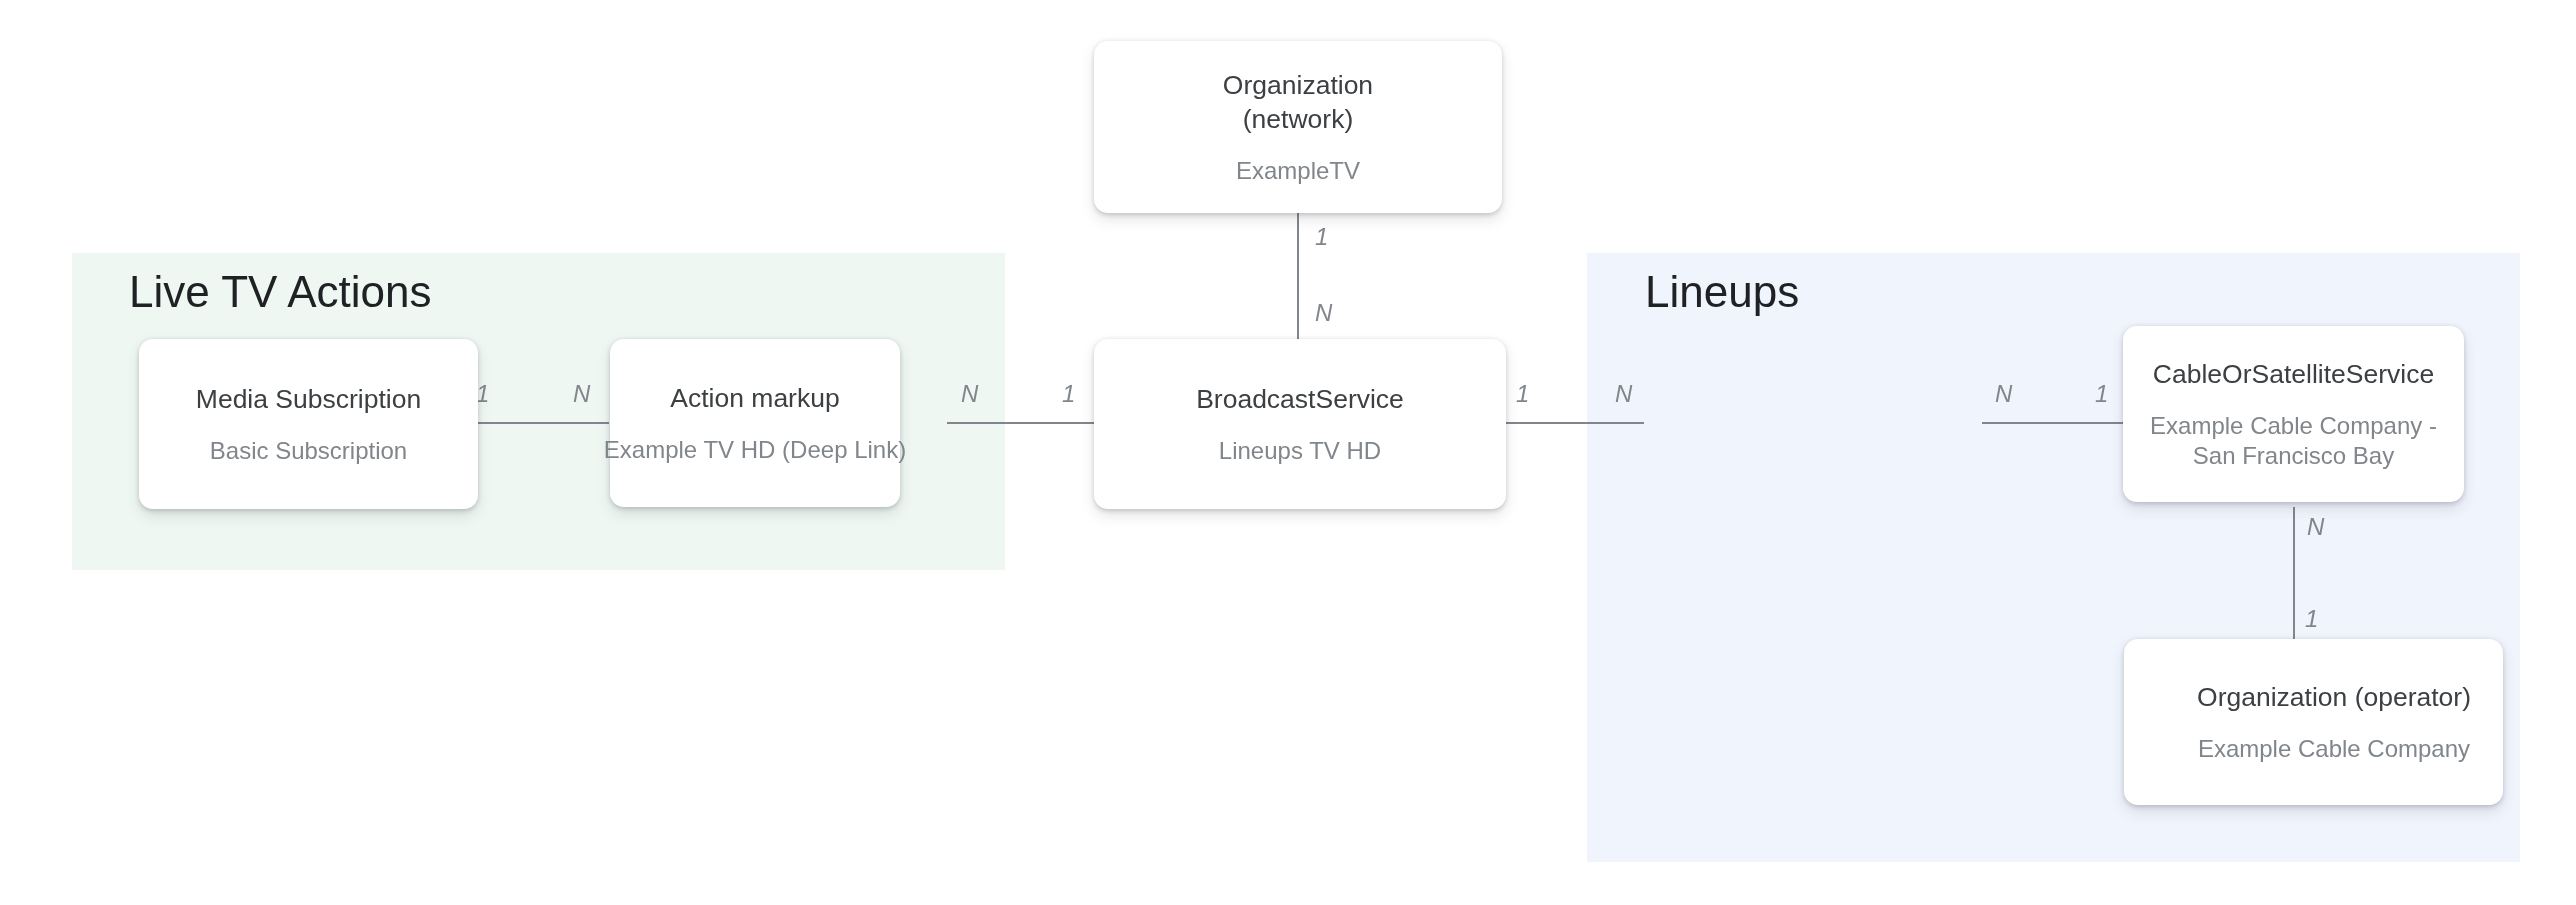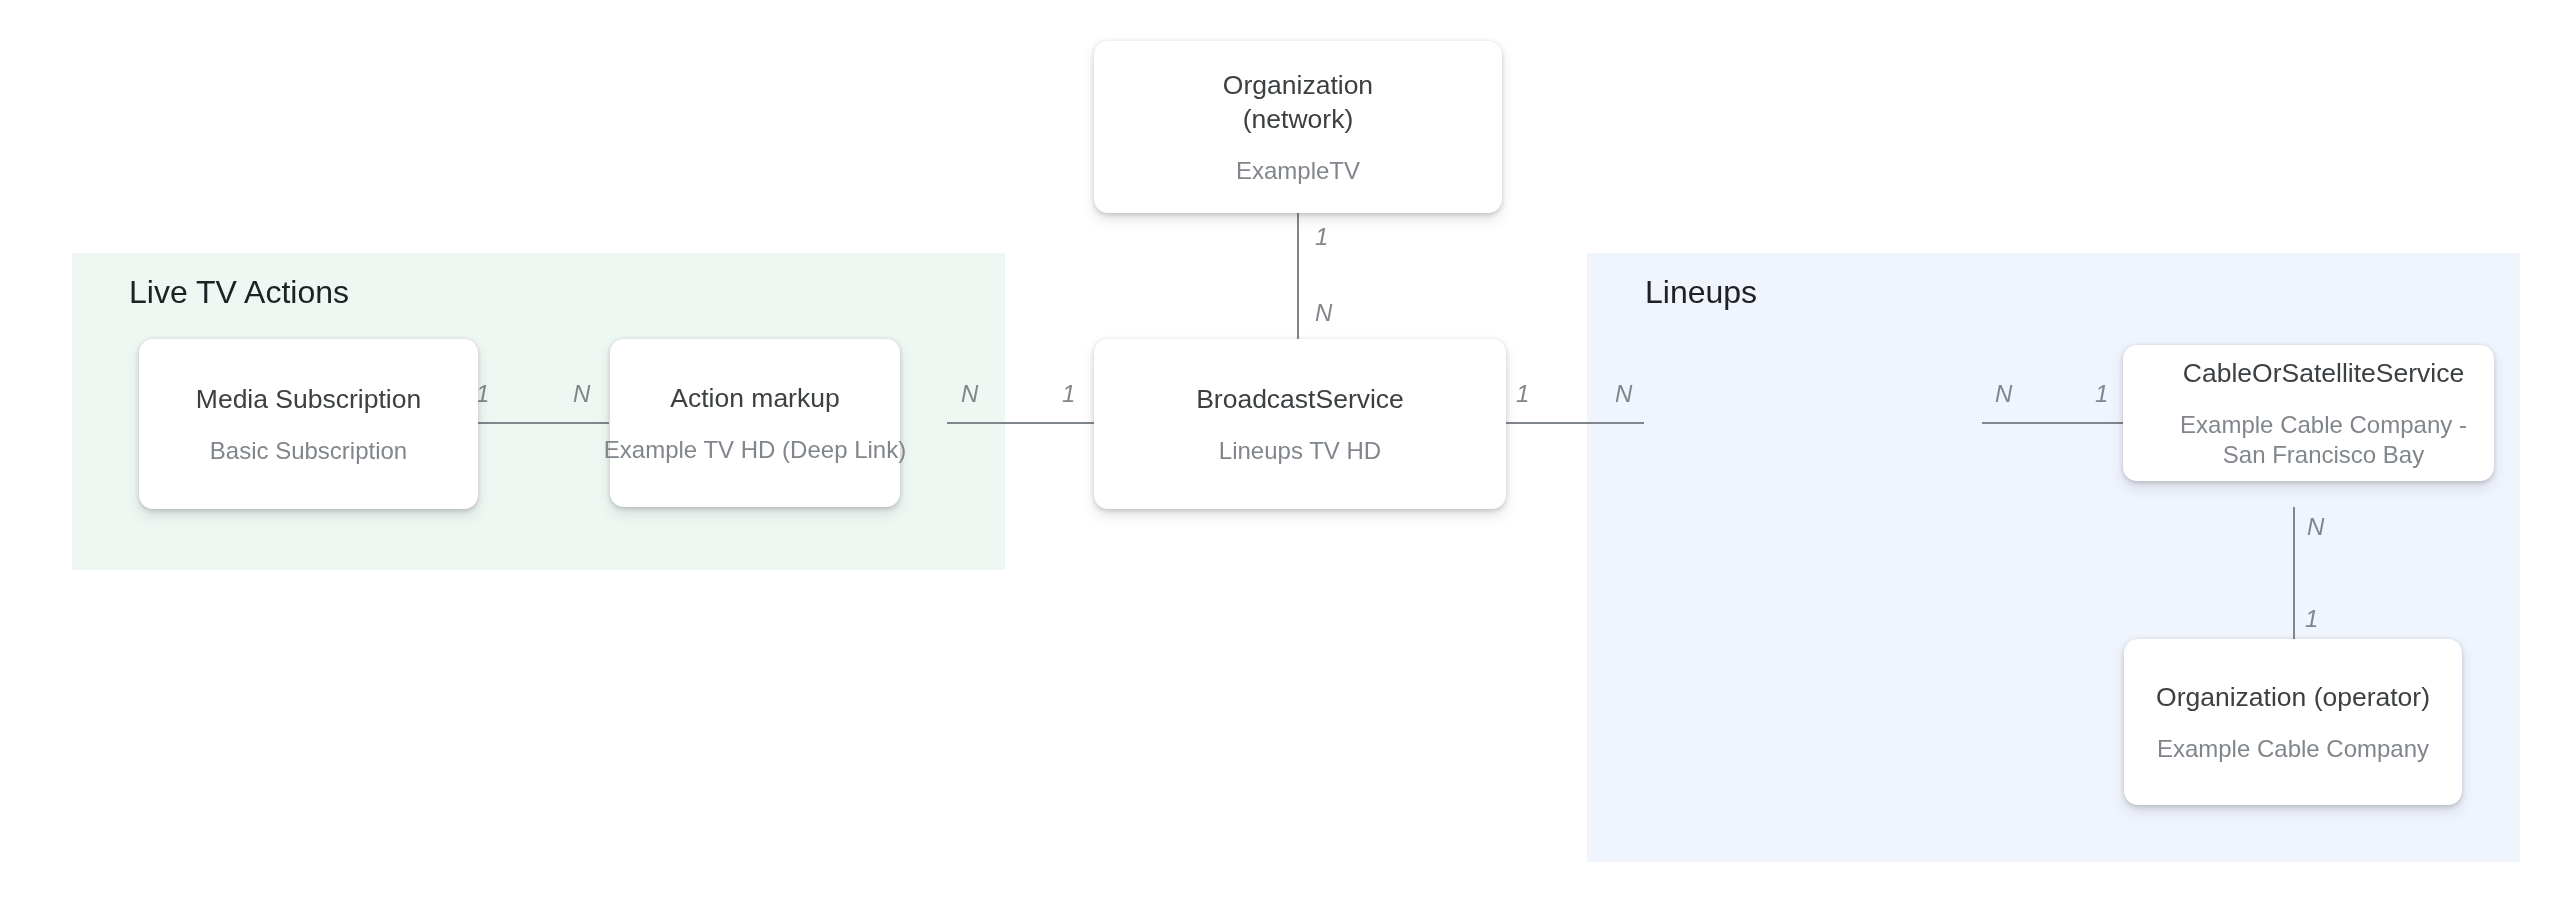--- a/index.html
+++ b/index.html
@@ -23,21 +23,21 @@
     width: 933px; height: 317px;
     background: #eef7f2;
   }
   .region-blue {
     left: 1587px; top: 253px;
     width: 933px; height: 609px;
     background: #f0f4fd;
   }
   .region-title {
     position: absolute;
-    font-size: 32px;
+    font-size: 44px;
     line-height: 42px;
     color: #202124;
     white-space: nowrap;
   }
   .region-green .region-title { left: 57px; top: 17.7px; }
   .region-blue  .region-title { left: 58px; top: 17.7px; }
 
   .node {
     position: absolute;
     background: #ffffff;
@@ -63,22 +63,22 @@
     color: #80868b;
     white-space: nowrap;
   }
   .node-subtitle .sline { display: block; }
 
   .node-org-network       { left: 1094px; top: 41px;  width: 408px; height: 172px; }
   .node-media             { left: 128px;  top: 339px; width: 339px; height: 170px; margin-left: 11px; }
   .node-action            { left: 610px;  top: 339px; width: 290px; height: 168px; }
   .node-broadcast         { left: 1094px; top: 339px; width: 412px; height: 170px; }
   .node-tv                { left: 1644px; top: 339px; width: 338px; height: 168px; }
-  .node-cable             { left: 2123px; top: 345px; width: 341px; height: 136px; padding-left: 30px; }
-  .node-org-operator      { left: 2124px; top: 639px; width: 338px; height: 166px; }
+  .node-cable             { left: 2123px; top: 326px; width: 341px; height: 176px; }
+  .node-org-operator      { left: 2124px; top: 639px; width: 338px; height: 166px; padding-left: 41px; }
 
   .edge-line {
     position: absolute;
     background: #80868b;
   }
   .edge-h-media-action       { left: 467px;  top: 422px; width: 142px; height: 1.8px; }
   .edge-h-action-broadcast   { left: 947px; top: 422px; width: 147px; height: 1.8px; }
   .edge-h-broadcast-tv       { left: 1502px; top: 422px; width: 142px; height: 1.8px; }
   .edge-h-tv-cable           { left: 1982px; top: 422px; width: 142px; height: 1.8px; }
   .edge-v-network-broadcast  { left: 1297px; top: 212px; width: 1.8px;   height: 127px; }

